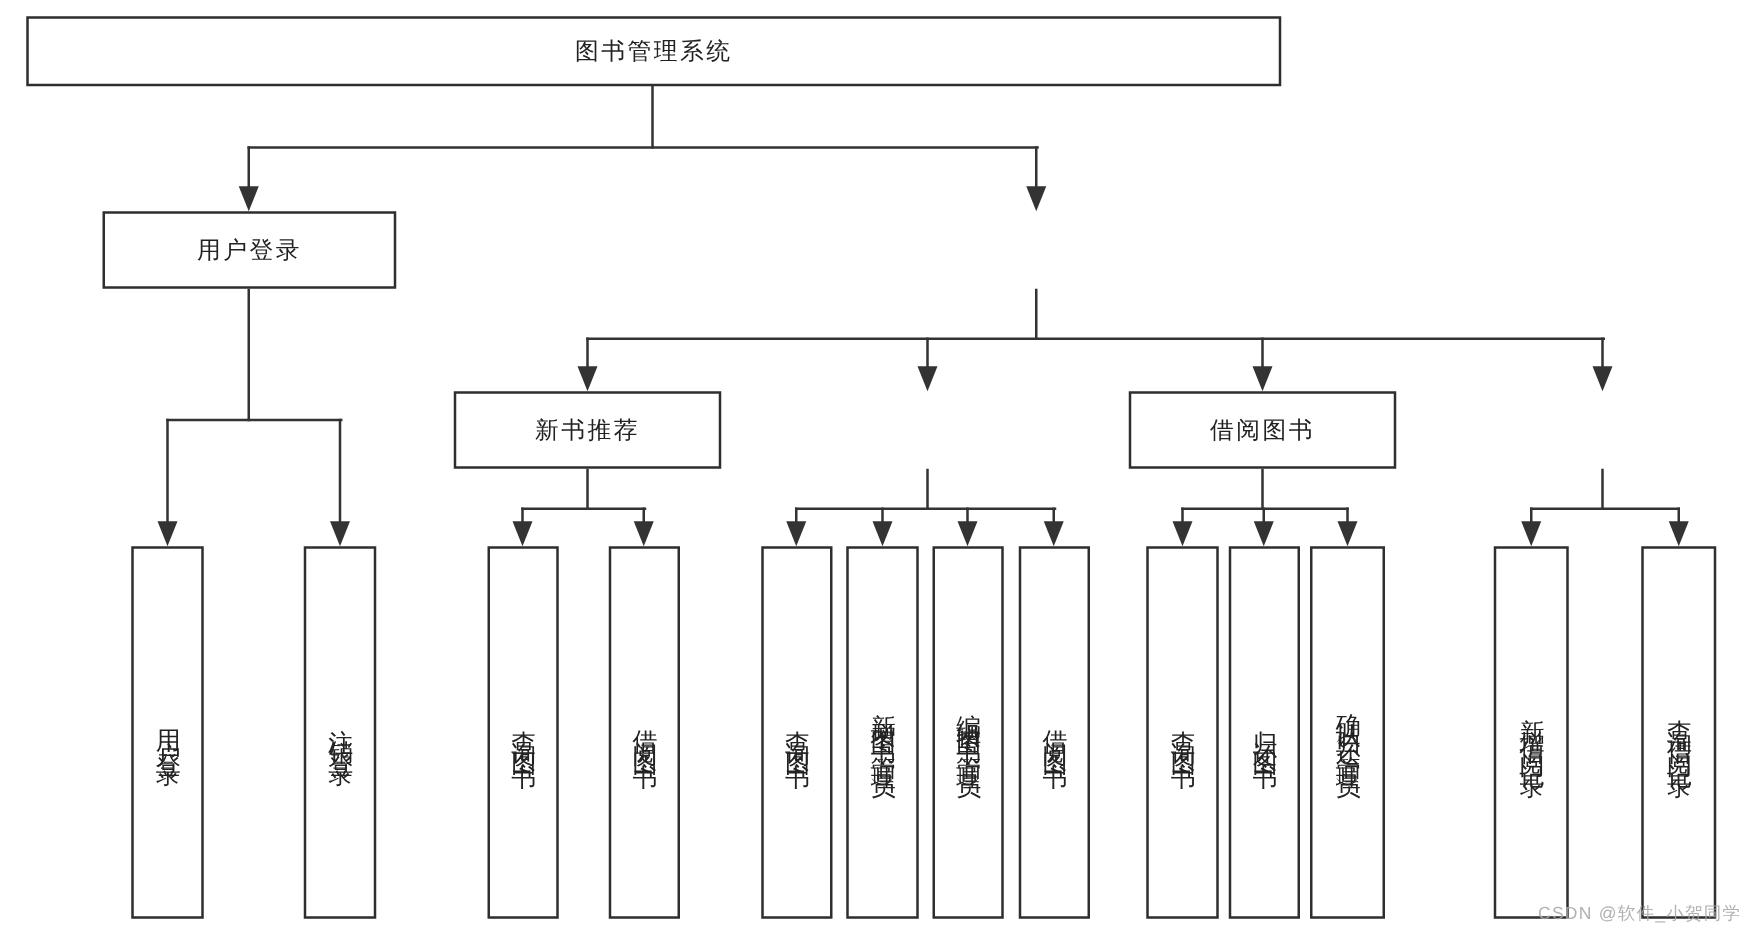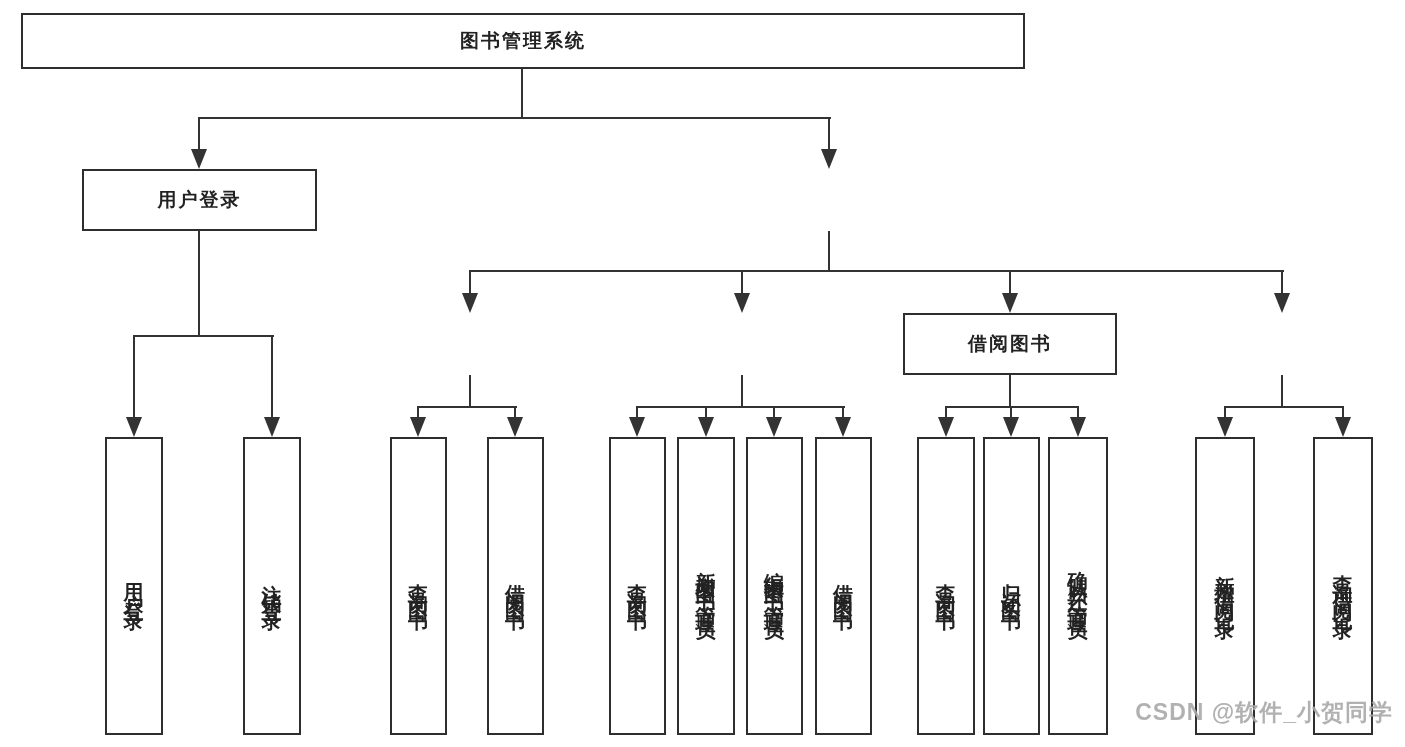--- a/index.html
+++ b/index.html
@@ -1,51 +1,52 @@
 <!DOCTYPE html>
 <html><head>
 <meta charset="utf-8">
 <style>
   html,body{margin:0;padding:0;background:#ffffff;}
   #stage{
     position:relative;width:1405px;height:747px;background:#ffffff;overflow:hidden;
-    font-family:"Liberation Sans","DejaVu Sans",sans-serif;color:#222;font-weight:bold;
+    font-family:"Liberation Sans","DejaVu Sans",sans-serif;color:#222;
   }
   .box{
     position:absolute;box-sizing:border-box;border:2px solid #2e2e2e;background:#ffffff;
     display:flex;align-items:center;justify-content:center;
   }
   .hbox{font-size:19px;letter-spacing:2px;}
   .vbox{
     writing-mode:vertical-rl;text-orientation:mixed;
     font-size:20px;letter-spacing:9px;line-height:1;
   }
   .vbox.long{letter-spacing:7px;}
   .h,.v{position:absolute;background:#333333;}
   .h{height:2px;}
   .v{width:2px;}
   .arr{
     position:absolute;width:0;height:0;
     border-left:8px solid transparent;border-right:8px solid transparent;
     border-top:20px solid #333333;
   }
   .watermark{
-    position:absolute;right:12px;bottom:19px;
-    font-size:23px;color:rgba(168,168,168,0.9);letter-spacing:1px;white-space:nowrap;
+    position:absolute;right:12px;bottom:7px;
+    font-size:14px;color:rgba(168,168,168,0.9);letter-spacing:1px;white-space:nowrap;
   }
 </style>
 </head>
 <body>
 
 <div id="stage">
 
   <div class="box hbox" style="left:21px;top:13px;width:1004px;height:56px">图书管理系统</div>
 
   <div class="box hbox" style="left:82px;top:169px;width:235px;height:62px">用户登录</div>
 
+  <div class="box hbox" style="left:363px;top:313px;width:214px;height:62px">新书推荐</div>
   <div class="box hbox" style="left:903px;top:313px;width:214px;height:62px">借阅图书</div>
 
   <div class="box vbox" style="left:105px;top:437px;width:58px;height:298px">用户登录</div>
   <div class="box vbox" style="left:243px;top:437px;width:58px;height:298px">注销登录</div>
 
   <div class="box vbox" style="left:390px;top:437px;width:57px;height:298px">查询图书</div>
   <div class="box vbox" style="left:487px;top:437px;width:57px;height:298px">借阅图书</div>
 
   <div class="box vbox" style="left:609px;top:437px;width:57px;height:298px">查询图书</div>
   <div class="box vbox long" style="left:677px;top:437px;width:58px;height:298px">新增图书（管理员）</div>

